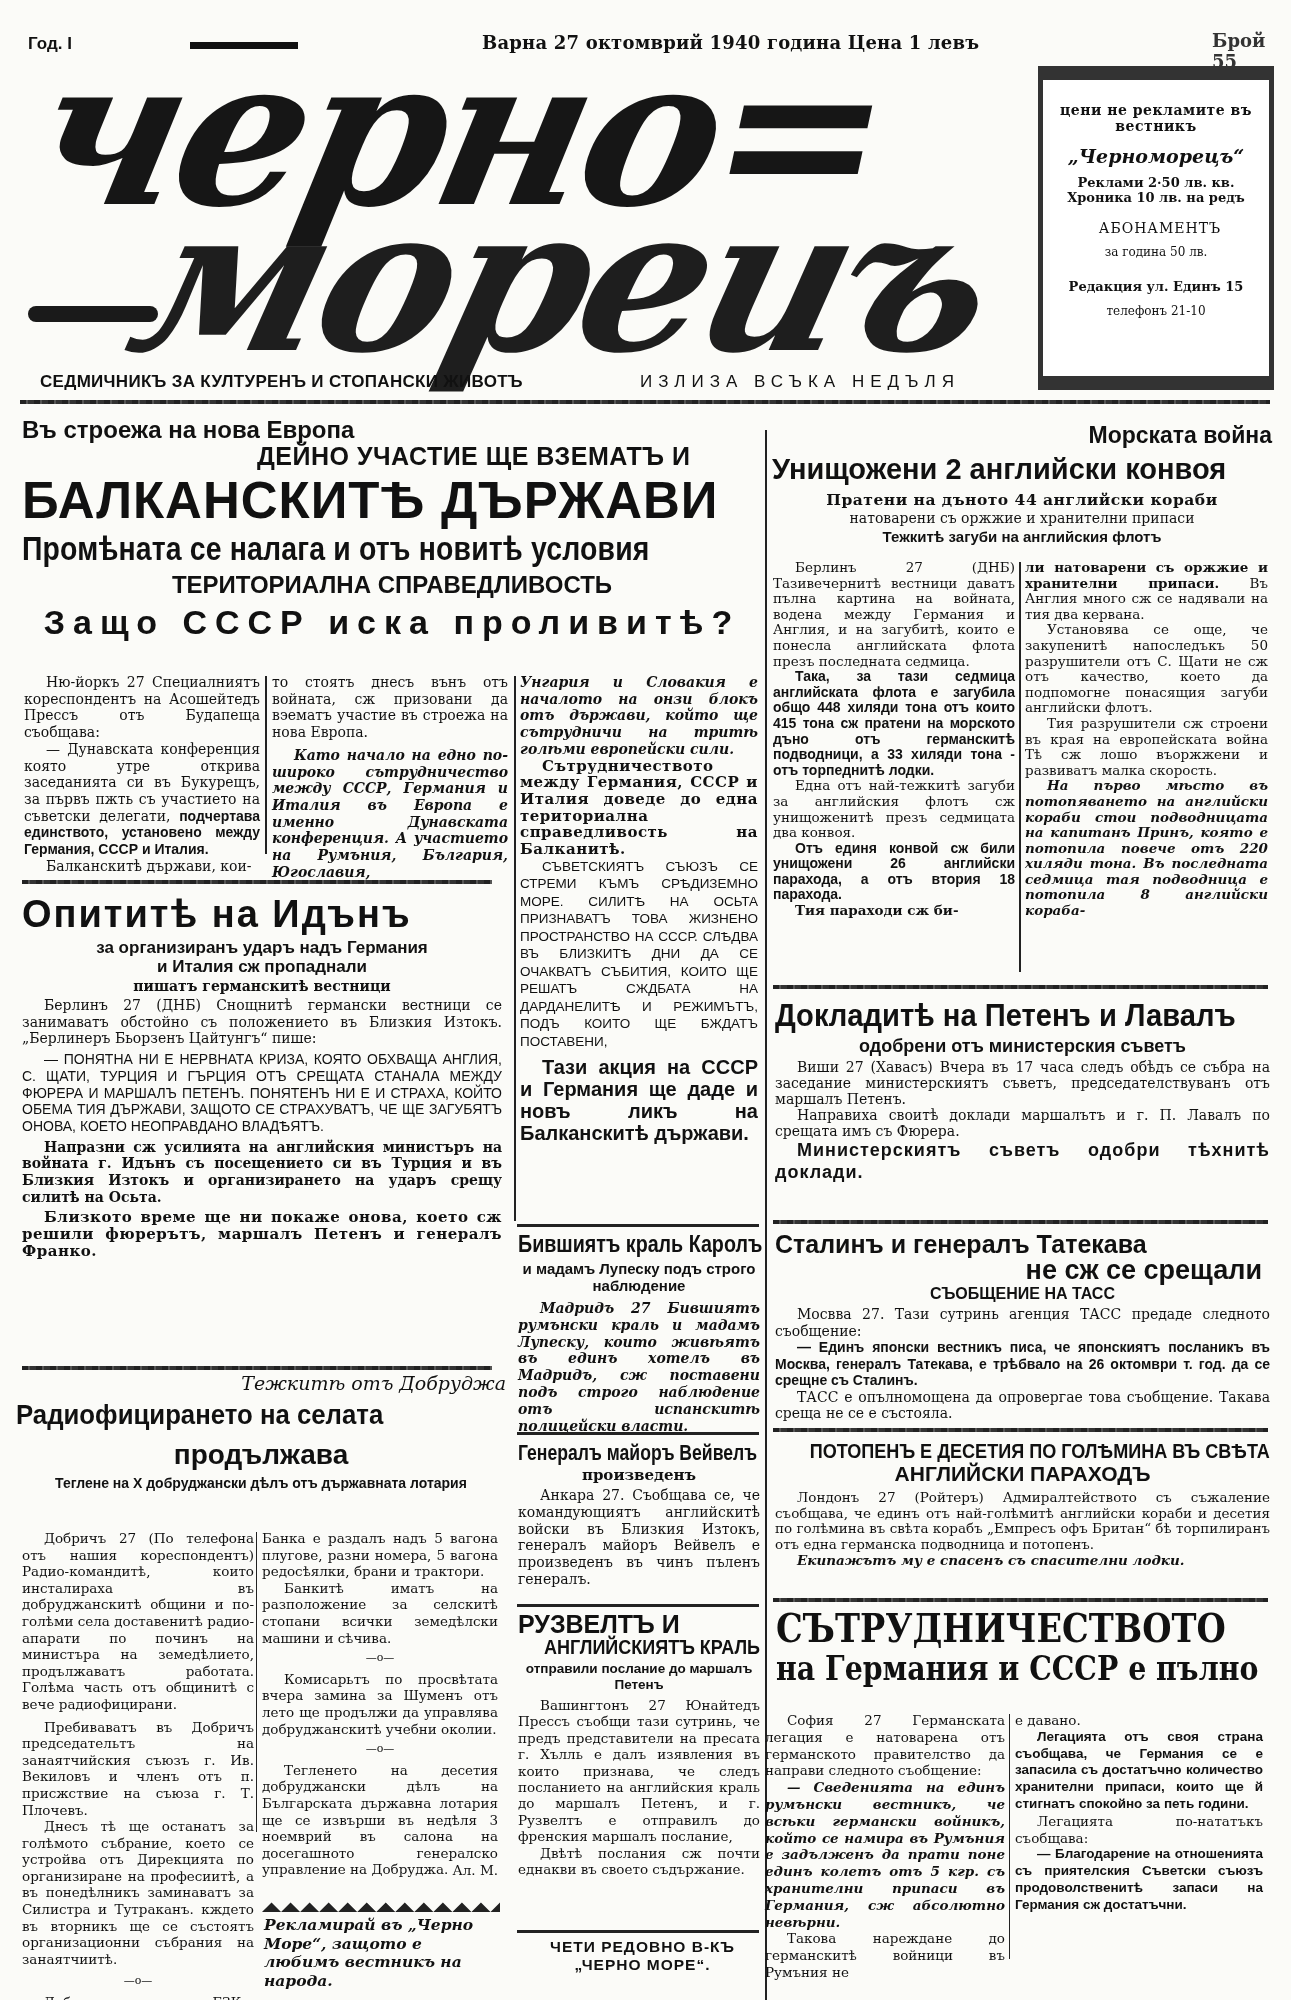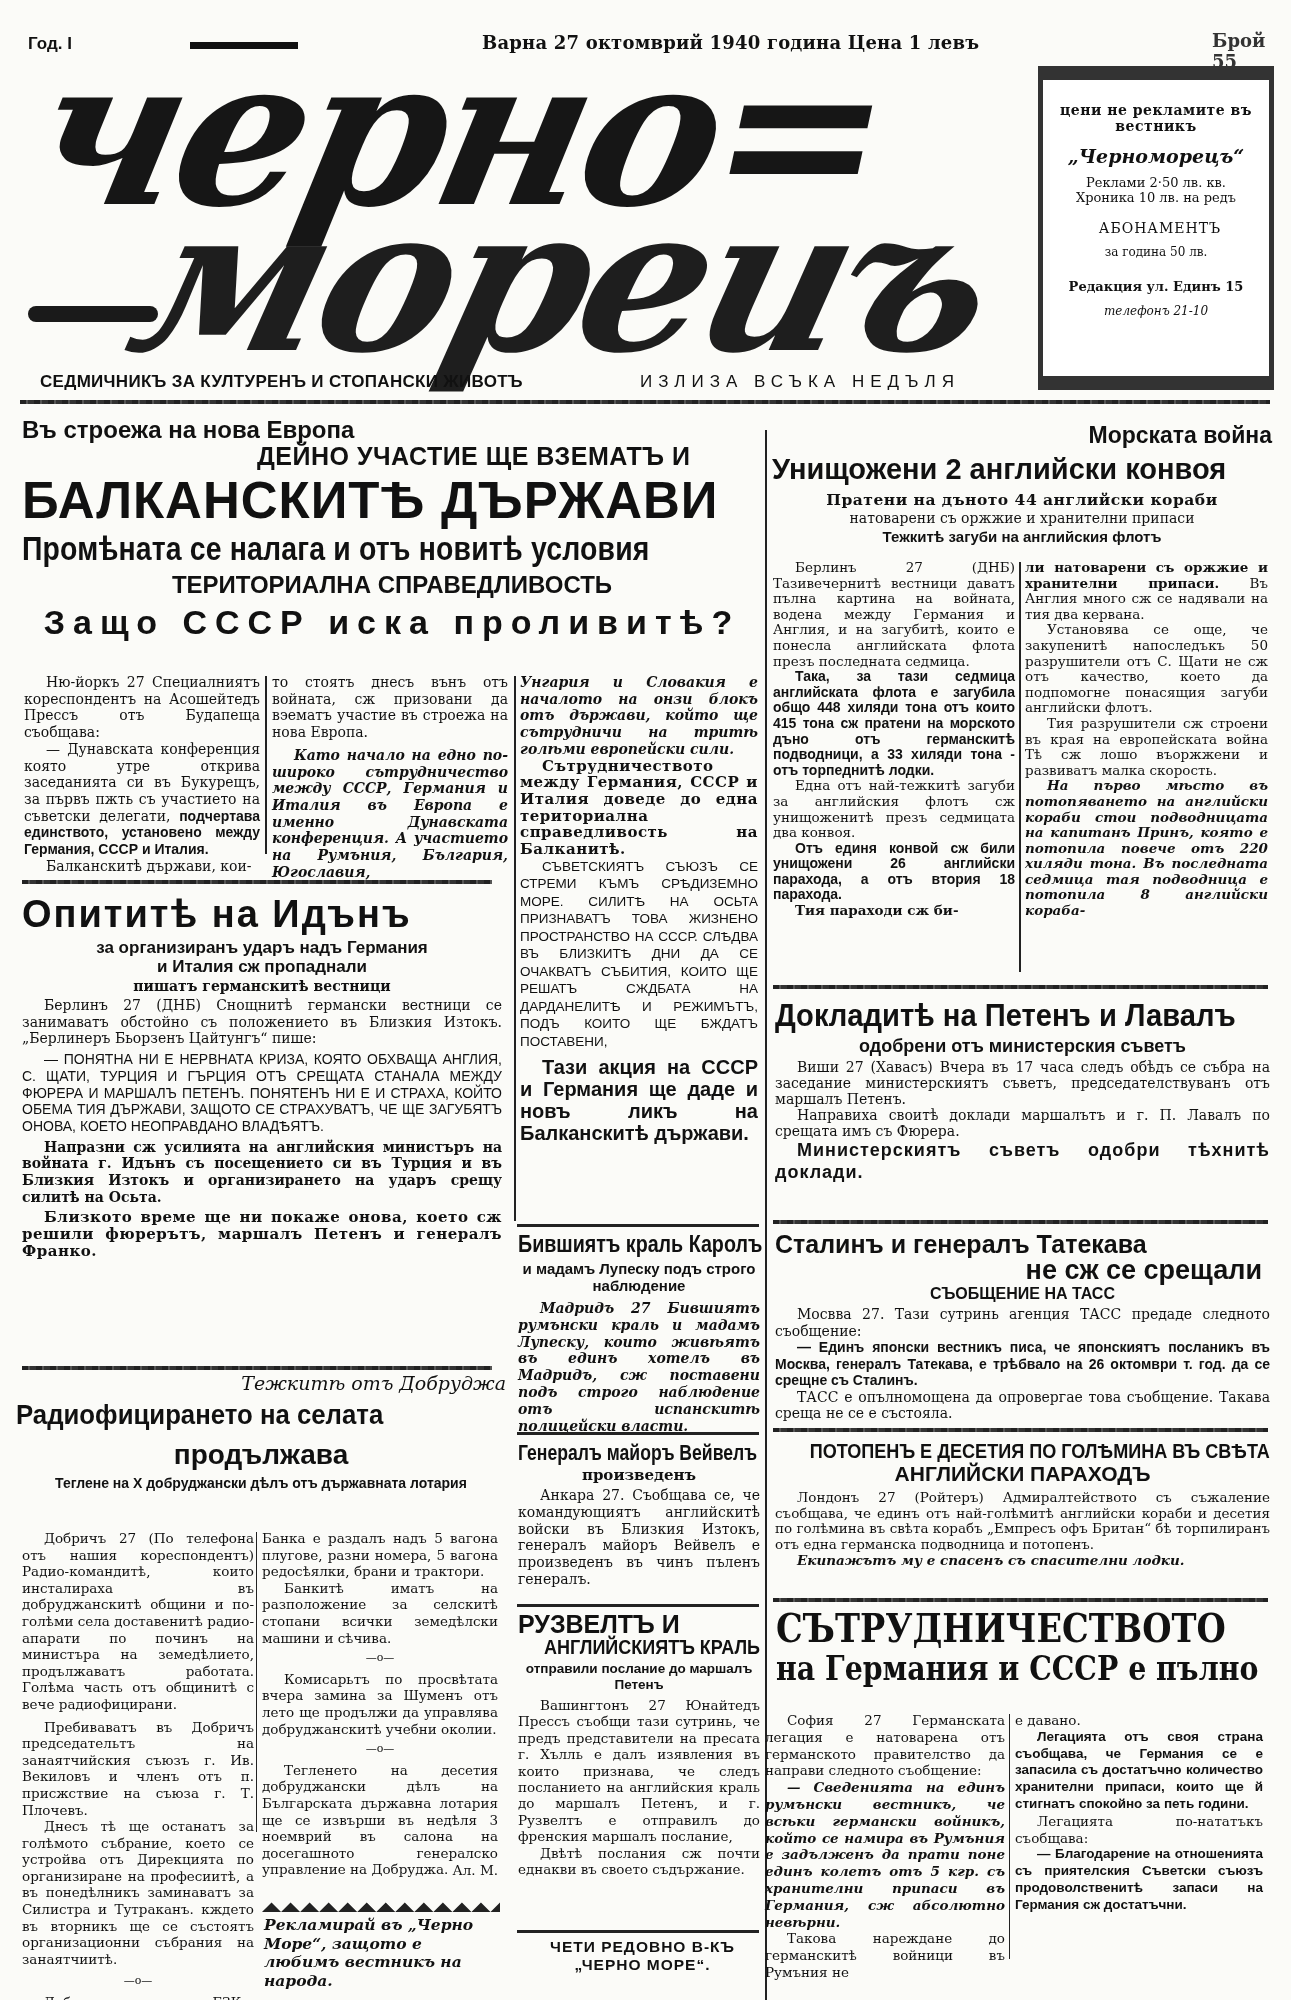--- a/index.html
+++ b/index.html
@@ -11,25 +11,25 @@
   .dateline { left:482px; top:2px; font-size:18px; font-family:"DejaVu Serif", serif; font-weight:bold; letter-spacing:0.2px; }
   .issue { left:1212px; top:0px; font-size:18px; font-family:"DejaVu Serif", serif; font-weight:bold; color:#333; }
   .logo { left:30px; top:70px; width:980px; height:300px; }
   .logo .l1 { position:absolute; left:10px; top:-40px; font-family:"DejaVu Serif", serif; font-style:italic; font-weight:bold; font-size:205px; letter-spacing:-6px; color:#161616; transform:skewX(-12deg); line-height:1; }
   .logo .l2 { position:absolute; left:110px; top:110px; font-family:"DejaVu Serif", serif; font-style:italic; font-weight:bold; font-size:200px; letter-spacing:-6px; color:#1e1e1e; transform:skewX(-14deg); line-height:1; }
   .logo .dash { position:absolute; background:#1a1a1a; height:16px; border-radius:8px; }
   .adbox { left:1038px; top:66px; width:226px; height:296px; border:5px solid #333; border-top-width:14px; border-bottom-width:14px; background:#fff; text-align:center; font-family:"DejaVu Serif", serif; }
   .adbox div { line-height:1.15; }
   .adbox .a1 { margin-top:22px; font-weight:bold; font-size:14px; letter-spacing:0.5px; }
   .adbox .a2 { font-weight:bold; font-size:19px; font-style:italic; margin-top:12px; }
-  .adbox .a3 { font-size:13px; font-weight:normal; margin-top:8px; }
+  .adbox .a3 { font-size:13px; font-weight:bold; margin-top:8px; }
   .adbox .a4 { font-size:14px; margin-top:14px; letter-spacing:1px;padding-left:8px; }
   .adbox .a5 { font-size:12px; margin-top:10px; }
   .adbox .a6 { font-size:13px; font-weight:bold; margin-top:20px; }
-  .adbox .a7 { font-size:12px; margin-top:10px;font-style:italic; }
+  .adbox .a7 { font-size:12px; margin-top:10px; }
   .subtitle { left:40px; top:372px; font-family:"Liberation Sans", sans-serif; font-weight:bold; font-size:17px; letter-spacing:0.3px; }
   .subtitle2 { left:640px; top:372px; font-family:"Liberation Sans", sans-serif; font-size:17px; letter-spacing:6px; }
   .hrule { height:5px; background:repeating-linear-gradient(90deg,#222 0 6px,#555 6px 8px,#333 8px 14px); }
   .vrule { width:2px; background:#222; }
   .sans-b { font-family:"Liberation Sans", sans-serif; font-weight:bold; }
   .body { font-family:"DejaVu Serif", serif; font-size:14.5px; line-height:19px; text-align:justify; }
   .body p { margin:0; text-indent:22px; }
   .it { font-style:italic; }
   .b { font-weight:bold; }
   .center { text-align:center; }

